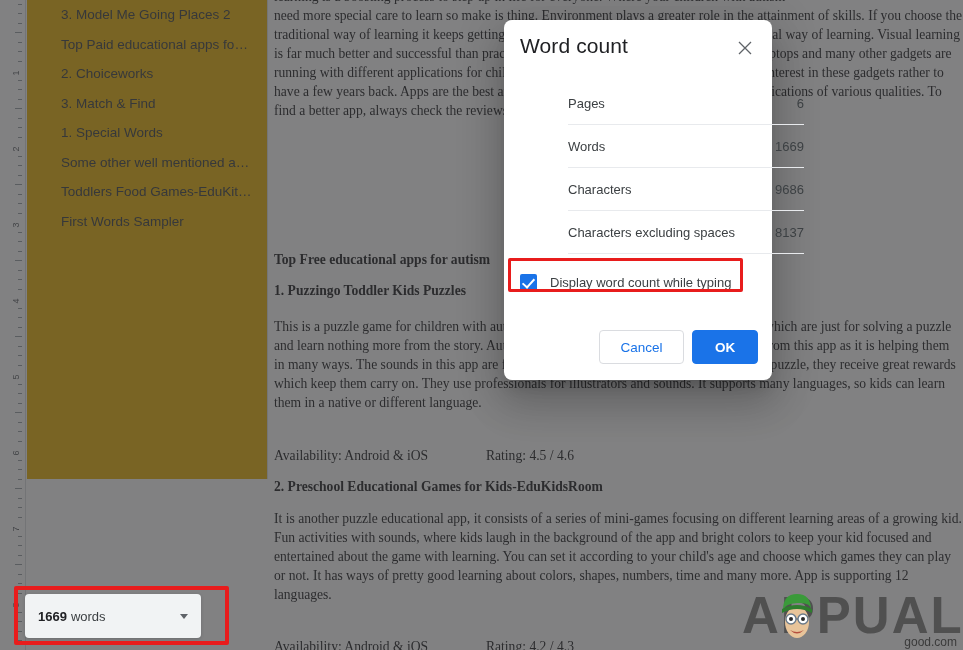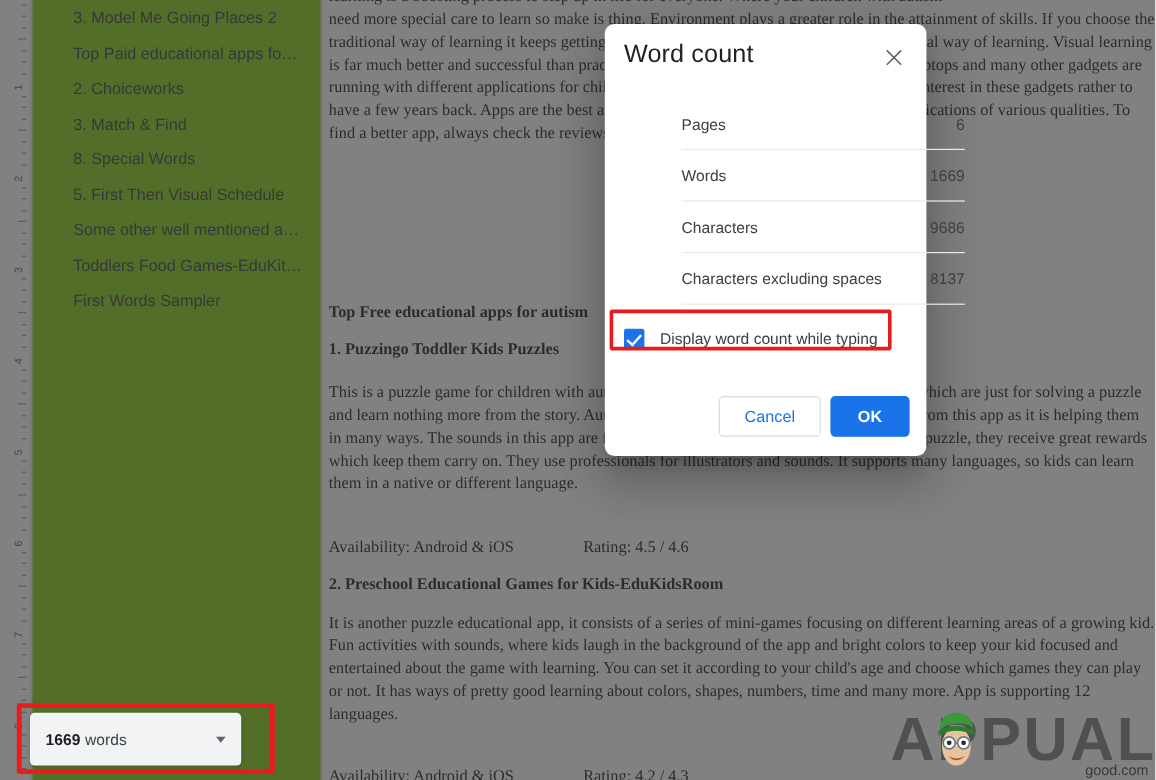--- a/index.html
+++ b/index.html
@@ -46,22 +46,22 @@
     color: #5f6368;
     transform: rotate(-90deg);
     transform-origin: right center;
     white-space: nowrap;
     line-height: 1;
   }
 
   #outline-pane {
     position: absolute;
     left: 27px; top: 0;
-    width: 241px; height: 650px;
-    background: #84cc16;
+    width: 241px; height: 479px;
+    background: #eab308;
     border-right: 1px solid #e0e0e0;
     padding-top: 0px;
     overflow: hidden;
   }
   .outline-item {
     font-size: 13.5px;
     color: #3c4043;
     padding: 0 10px 0 34px;
     height: 29.5px;
     line-height: 29.5px;
@@ -364,22 +364,21 @@
         <div class="ruler-tick minor" style="top: 630.5px;"></div>
         <div class="ruler-tick mid" style="top: 640px;"></div>
         <div class="ruler-tick minor" style="top: 649.5px;"></div>
       </div>
 
     <div id="outline-pane">
       <div class="outline-item">3. Model Me Going Places 2</div>
       <div class="outline-item">Top Paid educational apps fo…</div>
       <div class="outline-item">2. Choiceworks</div>
       <div class="outline-item">3. Match &amp; Find</div>
-      <div class="outline-item">8. Special Words</div>
-      <div class="outline-item">5. First Then Visual Schedule</div>
+      <div class="outline-item">1. Special Words</div>
       <div class="outline-item">Some other well mentioned a…</div>
       <div class="outline-item">Toddlers Food Games-EduKit…</div>
       <div class="outline-item">First Words Sampler</div>
     </div>
 
     <div id="page">
       <div class="doc-text clip-top" style="left:0px; top:-13px; width:694px; padding-left:5px;">learning is a boosting process to step up in life for everyone. Where your children with autism</div>
       <div class="doc-text" style="left:0px; top:6px; width:694px; padding-left:5px;">need more special care to learn so make is thing. Environment plays a greater role in the attainment of skills. If you choose the traditional way of learning it keeps getting boring and less successful rather than the practical way of learning. Visual learning is far much better and successful than practical. In this modern era, smartphones, tablets, laptops and many other gadgets are running with different applications for children all over the world and children have more interest in these gadgets rather to have a few years back. Apps are the best and stay focused. Now there are thousands of applications of various qualities. To find a better app, always check the reviews of it before trying.</div>
       <div class="doc-text bold" style="left:0px; top:250px; width:694px; padding-left:5px;">Top Free educational apps for autism</div>
       <div class="doc-text bold" style="left:0px; top:281px; width:694px; padding-left:5px;">1. Puzzingo Toddler Kids Puzzles</div>

